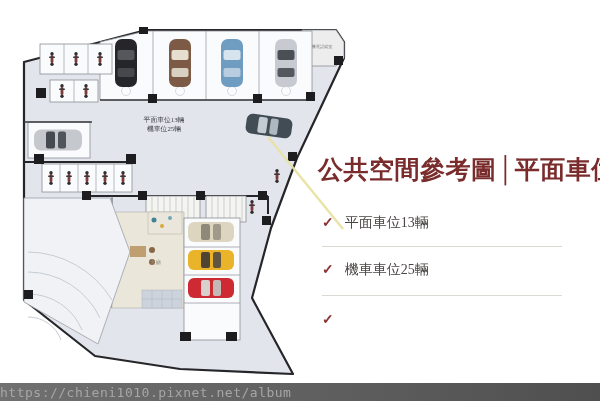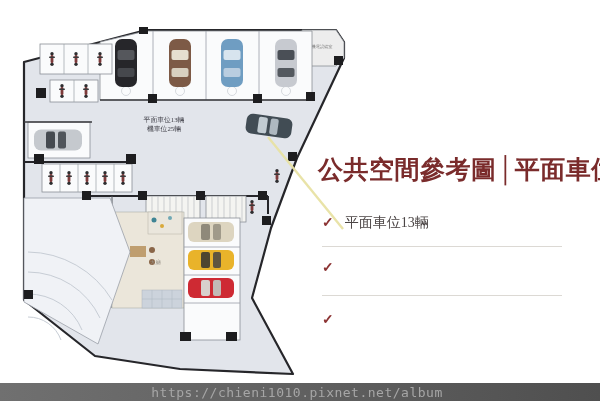--- a/index.html
+++ b/index.html
@@ -9,21 +9,21 @@
   .title{position:absolute;left:318px;top:153px;width:282px;font-size:25px;font-weight:600;
          color:#7a2b2b;letter-spacing:0.5px;white-space:nowrap;}
   .bullet{position:absolute;left:322px;display:flex;align-items:center;gap:11px;
           font-size:14px;color:#4b4545;}
   .bullet .chk{color:#8c3434;font-size:14px;font-weight:bold;line-height:1;}
   .b1{top:214px;} .b2{top:261px;} .b3{top:313px;}
   .divider{position:absolute;left:322px;width:240px;height:1px;background:#dcd9d4;}
   .d1{top:246px;} .d2{top:295px;}
   .footer{position:absolute;left:0;right:0;bottom:0;height:18px;
           background:linear-gradient(90deg,#707070 0%,#626262 45%,#4f4f4f 100%);
-          display:flex;align-items:center;justify-content:center;padding-right:6px;box-sizing:border-box;
+          display:flex;align-items:center;justify-content:flex-start;padding-right:6px;box-sizing:border-box;
           font-family:"DejaVu Sans Mono","Liberation Mono",monospace;font-size:13px;
           letter-spacing:0.5px;color:#a6a6a6;}
 </style>
 </head>
 <body>
 
 <div class="screen">
 
   <svg class="plan-svg" width="600" height="401" viewBox="0 0 600 401">
     <defs>
@@ -234,20 +234,21 @@
   <div class="title">公共空間參考圖│平面車位</div>
 
   <div class="bullet b1">
     <span class="chk">✓</span>
     <span>平面車位13輛</span>
   </div>
   <div class="divider d1"></div>
 
   <div class="bullet b2">
     <span class="chk">✓</span>
+    <span>機車車位25輛</span>
   </div>
   <div class="divider d2"></div>
 
   <div class="bullet b3">
     <span class="chk">✓</span>
   </div>
 
   <div class="footer">
     <span>https://chieni1010.pixnet.net/album</span>
   </div>

